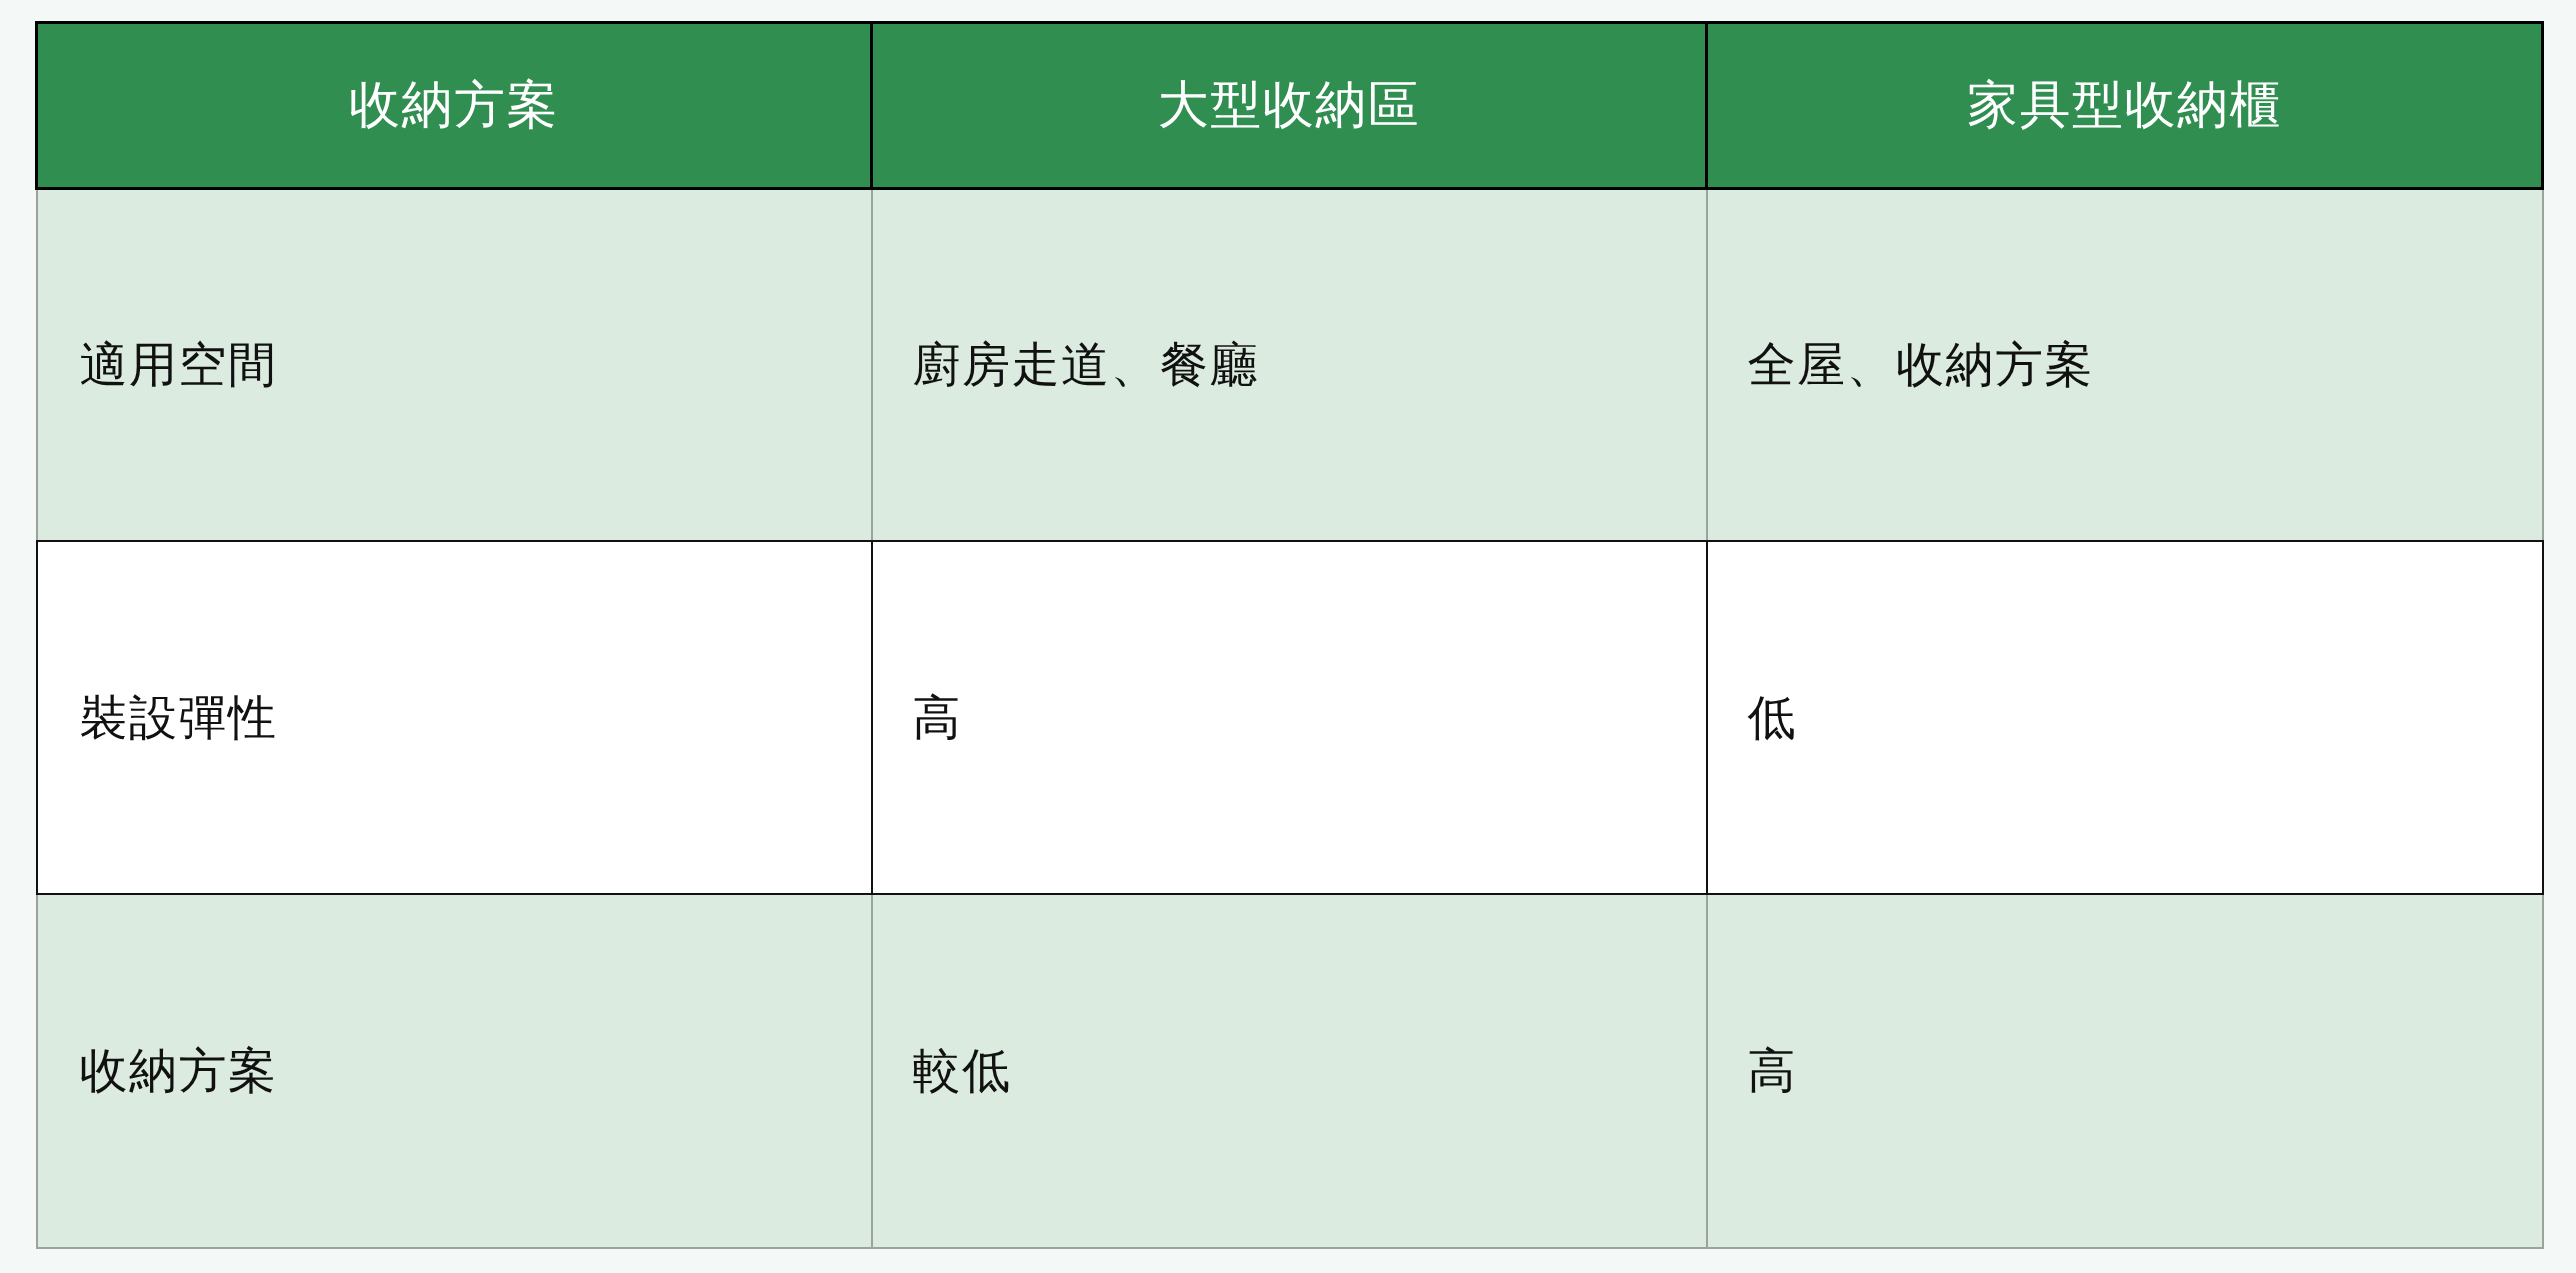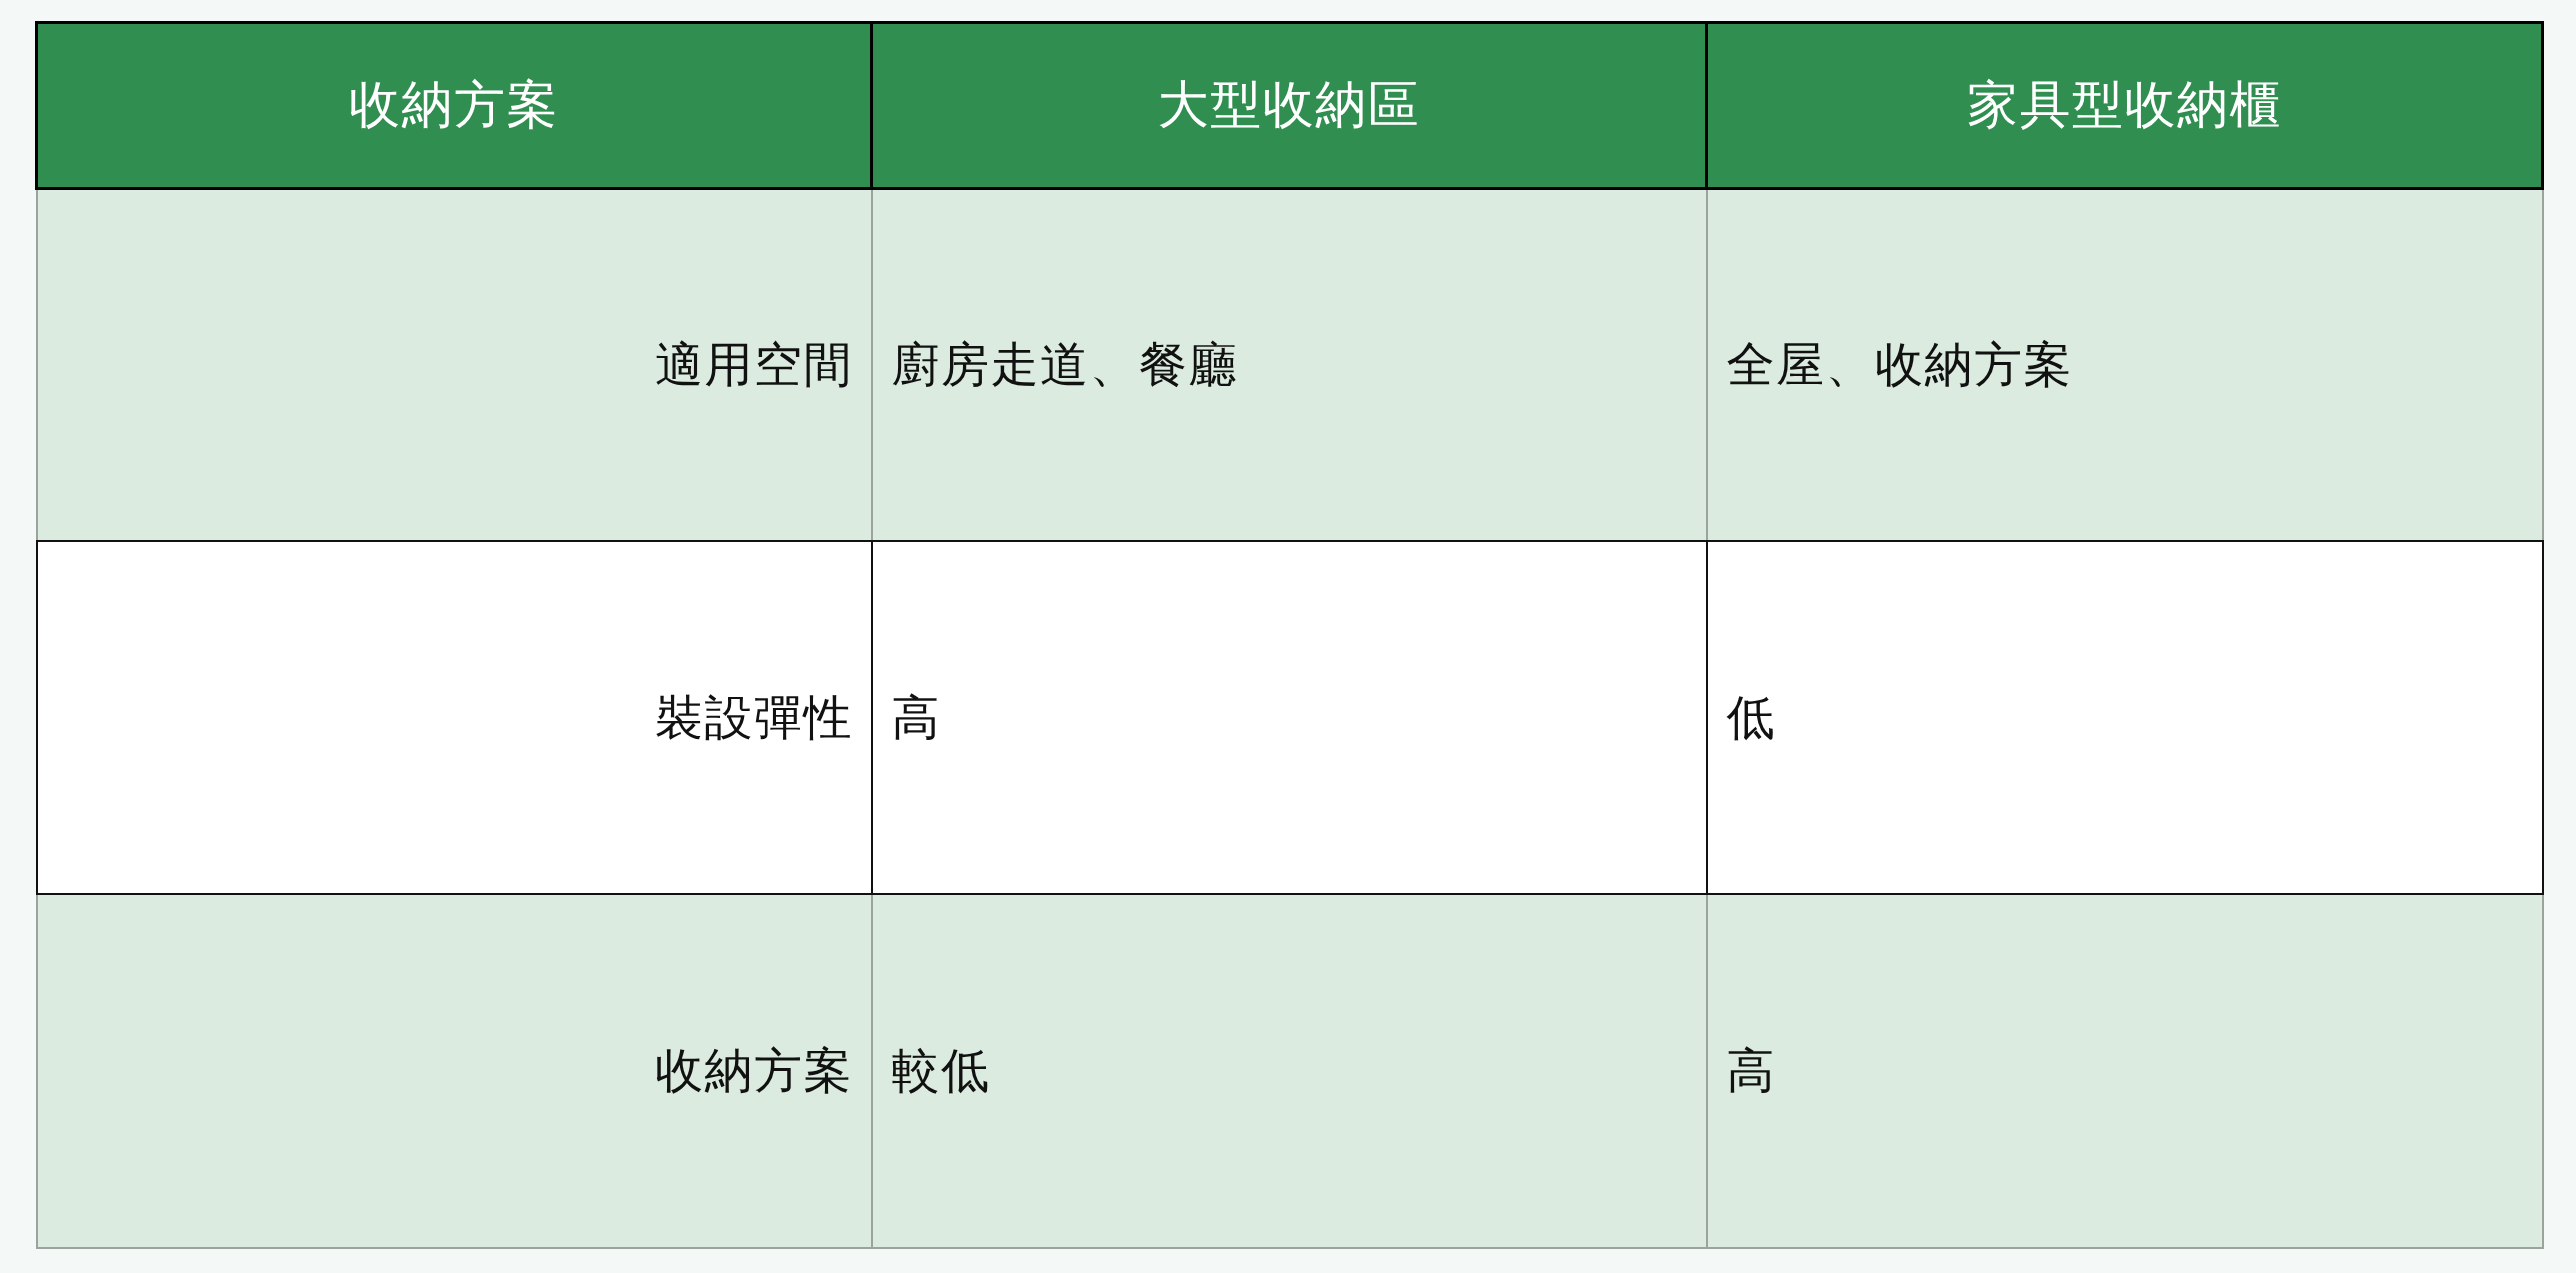--- a/index.html
+++ b/index.html
@@ -51,21 +51,21 @@
 
   
   tbody tr { height: 212px; }
 
   tbody td {
     font-size: 48px;
     line-height: 1.15;
     color: #111111;
     vertical-align: middle;
     text-align: left;
-    padding-left: 19px;
+    padding-left: 40px;
     padding-right: 17.6px;
     letter-spacing: 1.5px;
     border-left: 2.9px solid #9aa39c;
     border-right: 2.9px solid #9aa39c;
     border-top: 2.9px solid #9aa39c;
     border-bottom: 2.9px solid #9aa39c;
   }
 
   tbody tr.shade td {
     background: #dcebdf;
@@ -79,21 +79,21 @@
     border-right-color: #111111;
     border-top-color: #111111;
     border-bottom-color: #111111;
   }
 
   
   tbody tr.shade td { border-top-color: #9aa39c; border-bottom-color: #111111; }
   tbody tr.shade.last td { border-bottom-color: #9aa39c; }
   tbody tr.shade.first td { border-top-color: #000000; }
 
-  tbody td.label { padding-left: 42px; text-align: right; }
+  tbody td.label { padding-left: 42px; }
 </style>
 </head>
 <body>
 
 <div class="table-wrap">
   <table class="compare">
     <colgroup>
       <col class="c1">
       <col class="c2">
       <col class="c3">

